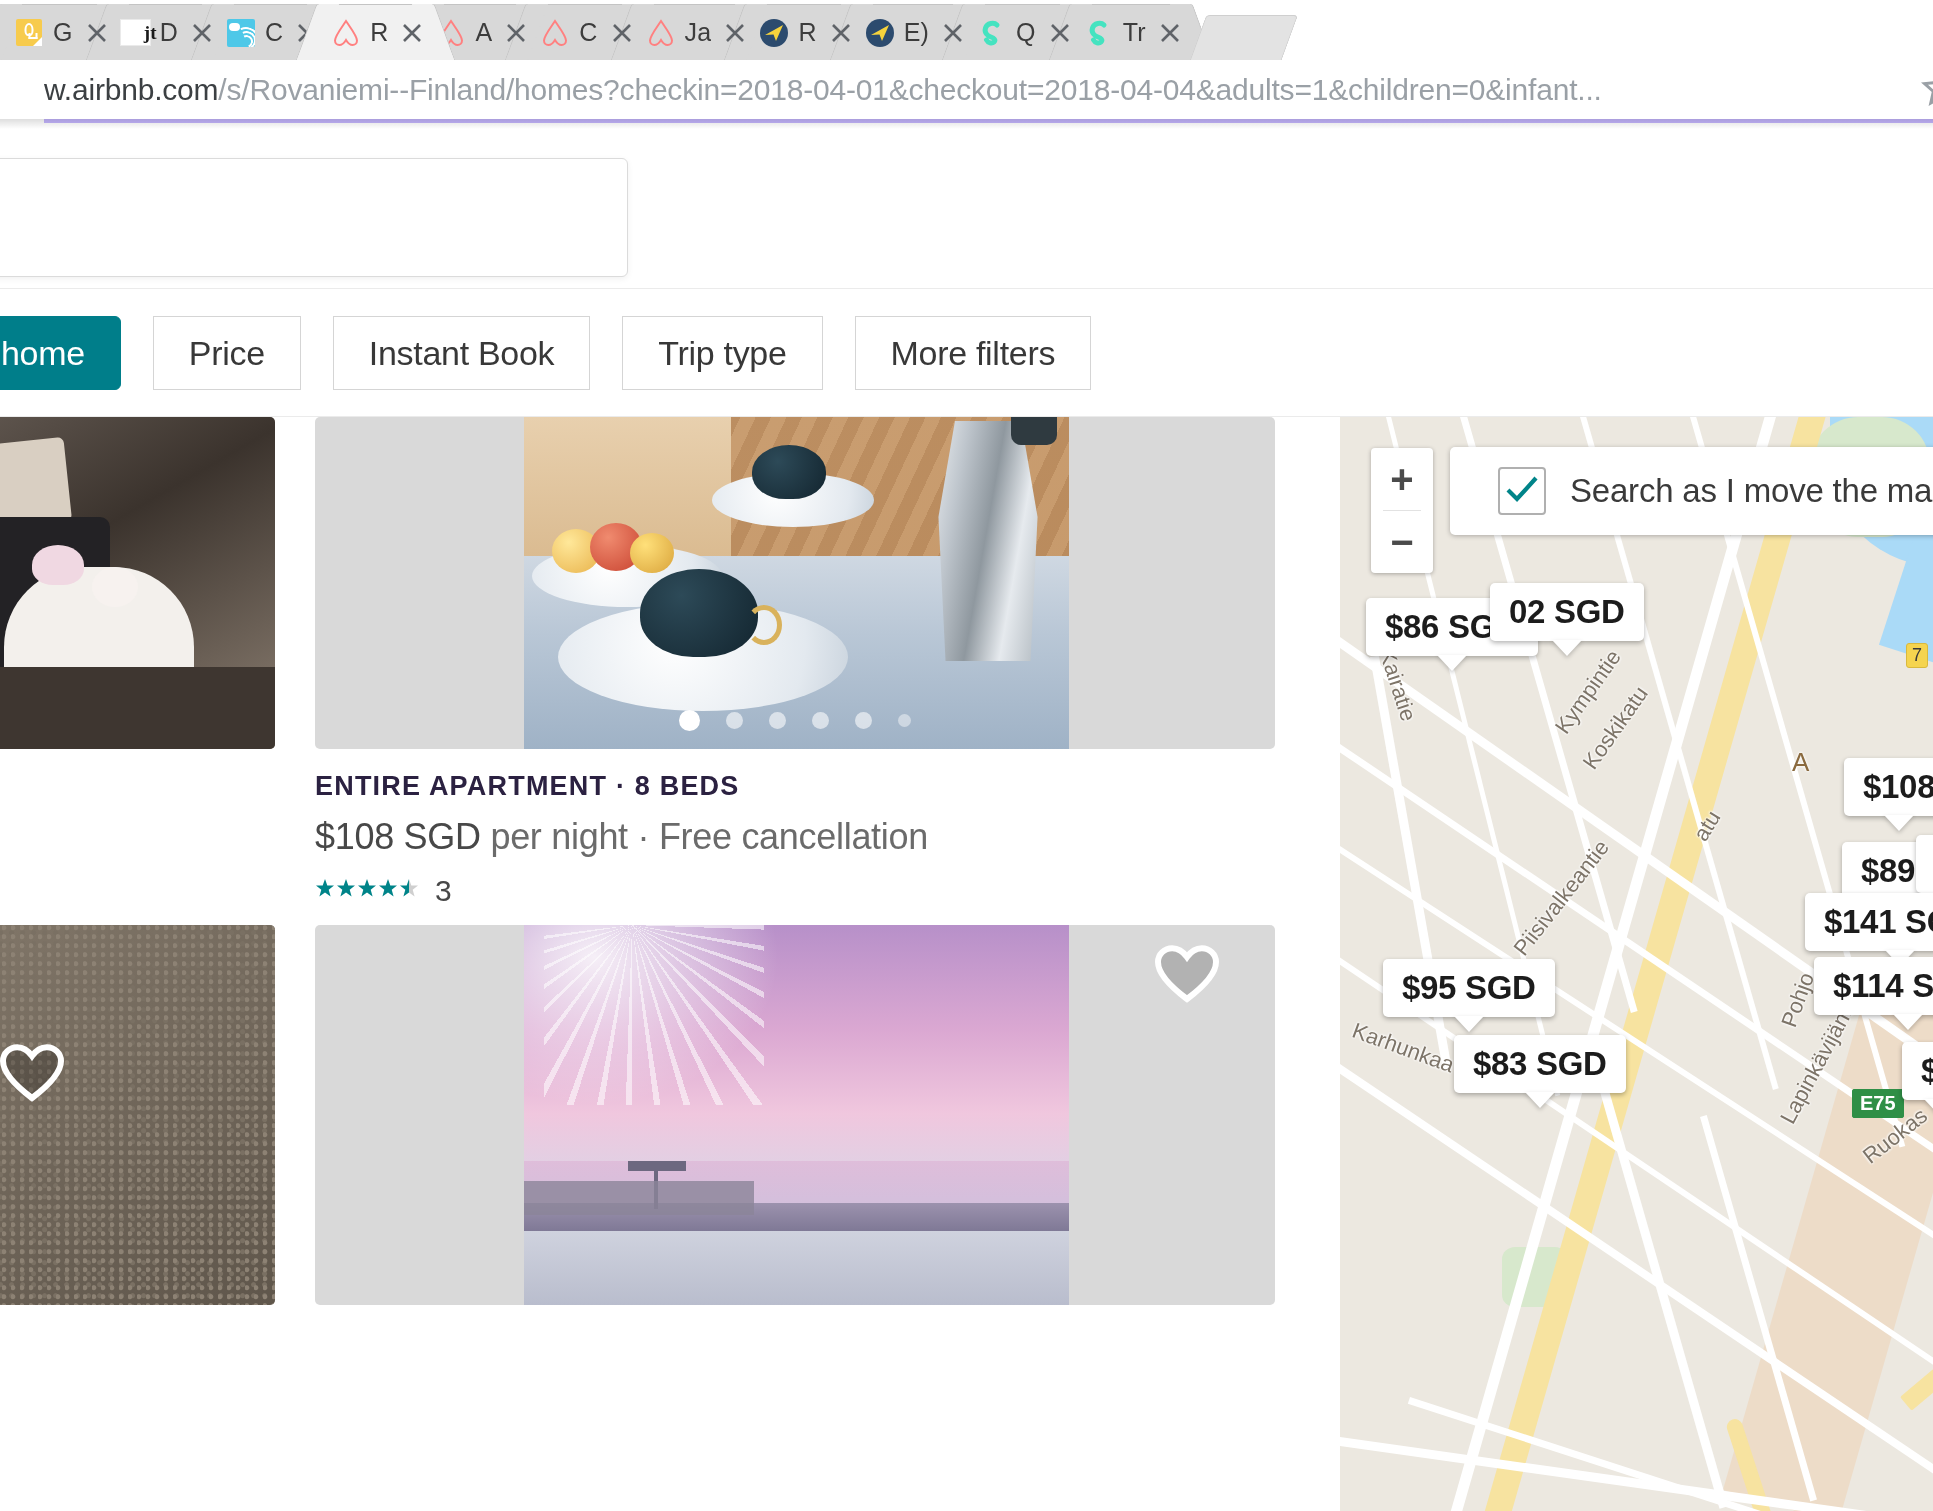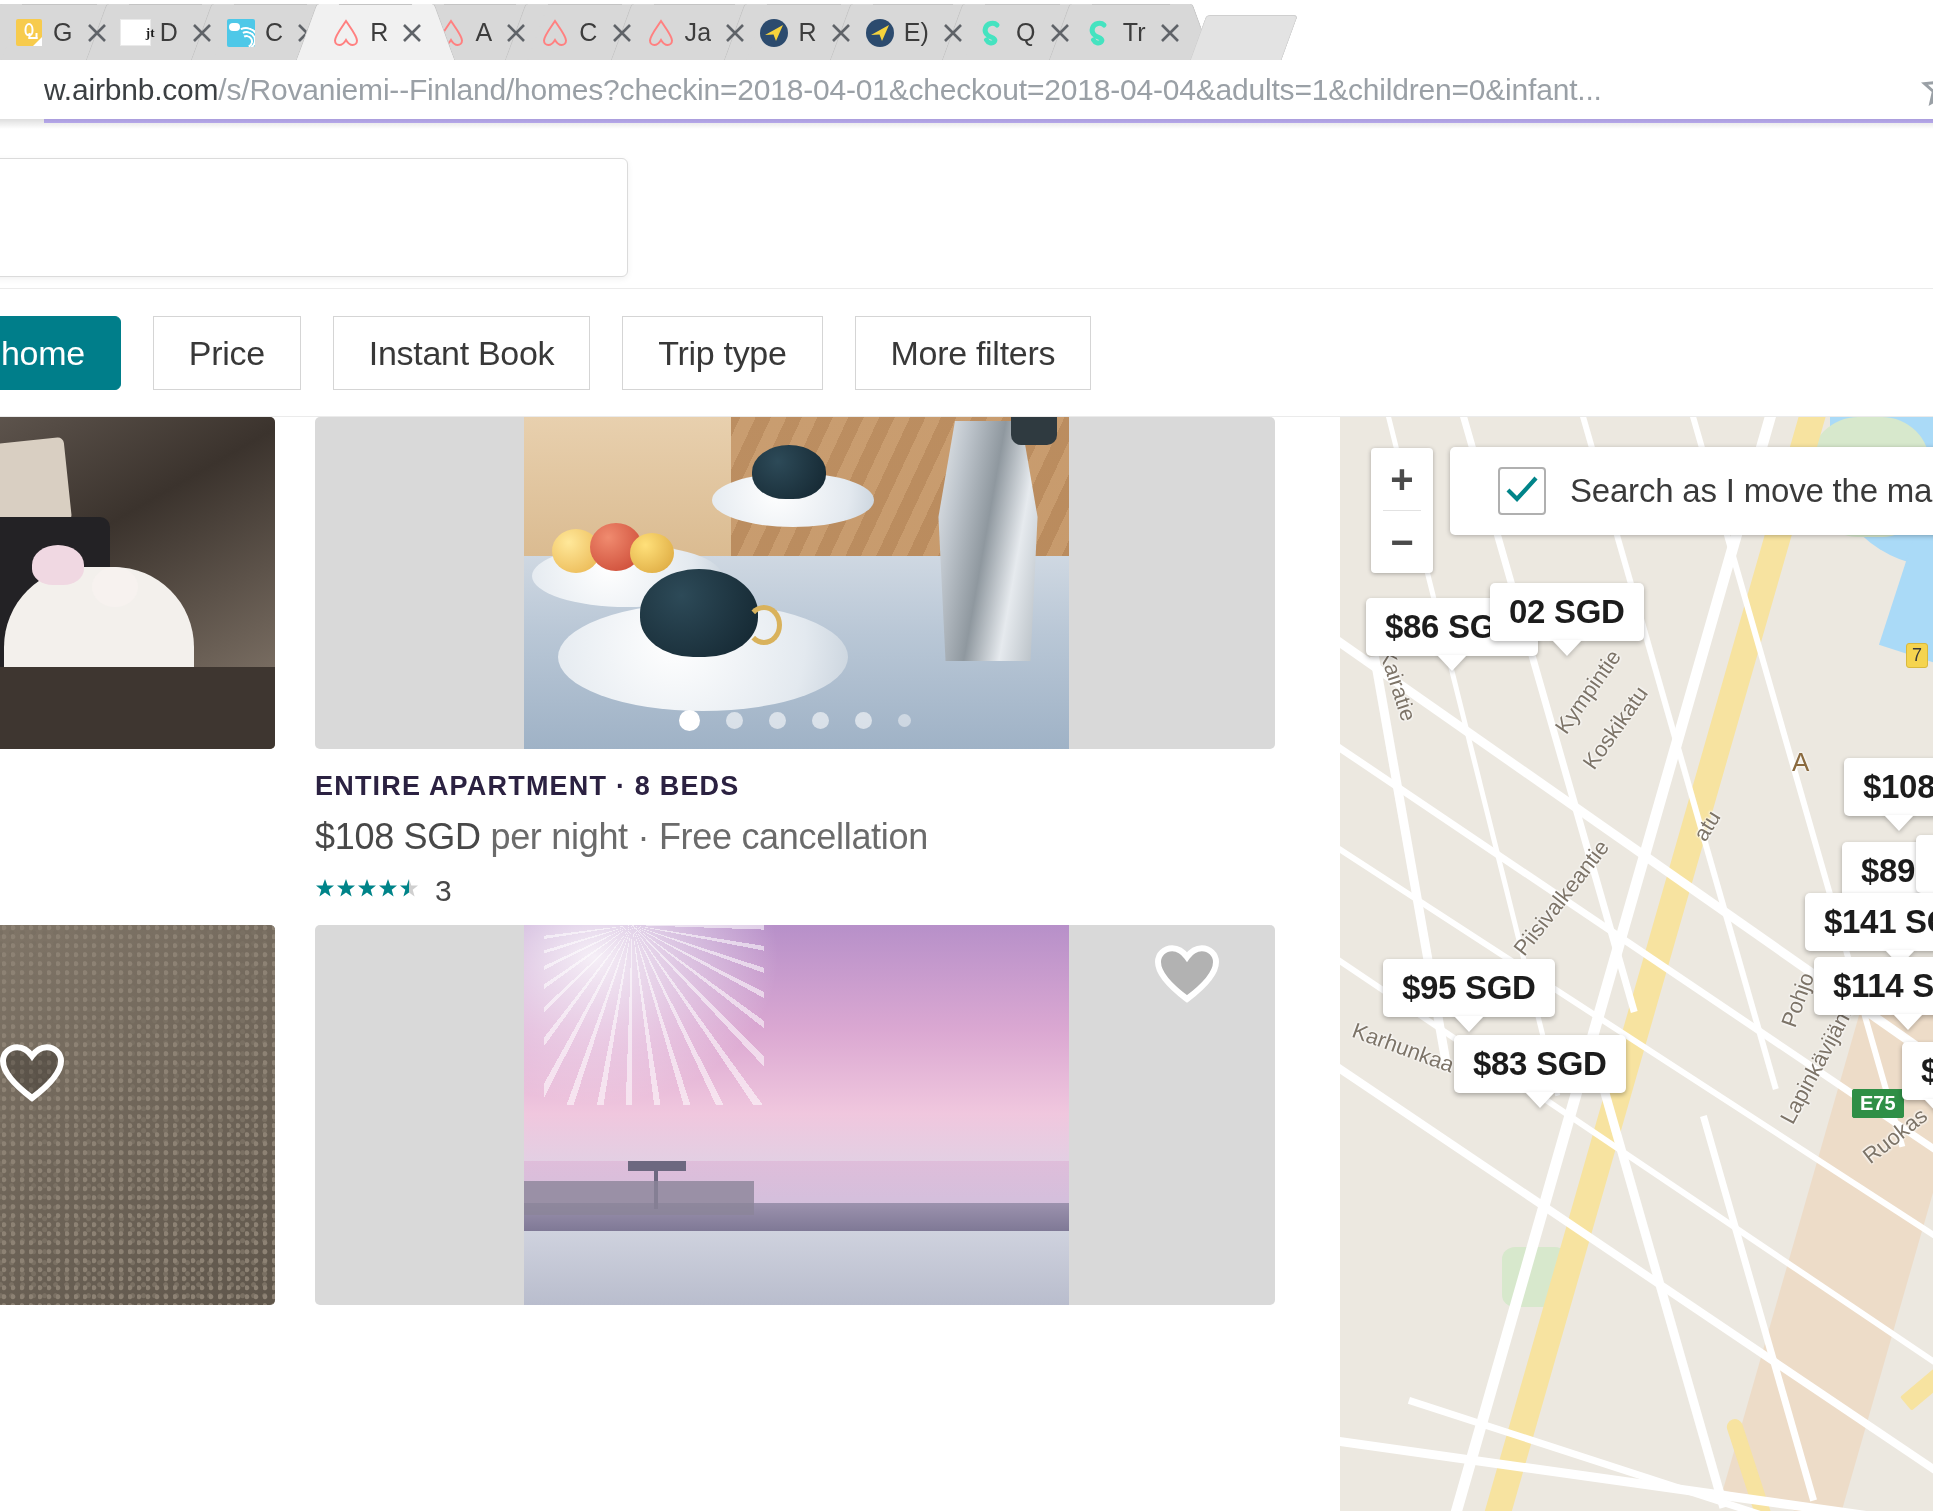--- a/index.html
+++ b/index.html
@@ -64,21 +64,21 @@
   }
   
   .fav-keep{width:26px;height:27px;background:#f7cb4d;border-radius:2px;position:relative;}
   .fav-keep::after{content:"";position:absolute;right:0;bottom:0;width:9px;height:9px;background:#ffffff;
     clip-path:polygon(100% 0,100% 100%,0 100%);}
   .bulb{position:absolute;left:50%;top:4px;transform:translateX(-50%);width:9px;height:13px;
     border:2px solid #ffffff;border-radius:50% 50% 40% 40%;box-sizing:border-box;}
   .bulb::after{content:"";position:absolute;left:2px;bottom:-5px;width:5px;height:4px;border-bottom:2px solid #fff;border-left:2px solid #fff;border-right:2px solid #fff;}
   .fav-jt{width:27px;height:27px;background:#ffffff;border:1px solid #eaeaea;box-sizing:border-box;
     display:flex;align-items:center;justify-content:center;font-family:"Liberation Serif",serif;
-    font-weight:700;font-size:13px;color:#1a1a1a;line-height:1;padding-left:29px;}
+    font-weight:700;font-size:19px;color:#1a1a1a;line-height:1;padding-left:29px;}
   .fav-cloud{width:28px;height:28px;background:#4ec8e8;border-radius:2px;position:relative;overflow:hidden;}
   .fav-cloud .arc{position:absolute;border:2.5px solid #ffffff;border-radius:50%;border-bottom-color:transparent;border-left-color:transparent;}
   .fav-cloud .a1{width:22px;height:22px;right:-4px;top:8px;transform:rotate(20deg);}
   .fav-cloud .a2{width:15px;height:15px;right:-1px;top:12px;transform:rotate(20deg);}
   .fav-cloud .a3{width:9px;height:9px;right:2px;top:16px;transform:rotate(20deg);}
   .fav-cloud .blob{position:absolute;left:2px;top:4px;width:11px;height:8px;background:#fff;border-radius:6px;}
   .fav-plane{width:28px;height:28px;border-radius:50%;background:#2c4b6e;position:relative;}
   .fav-plane svg{position:absolute;left:3px;top:3px;}
   
   .urlbar-wrap{

